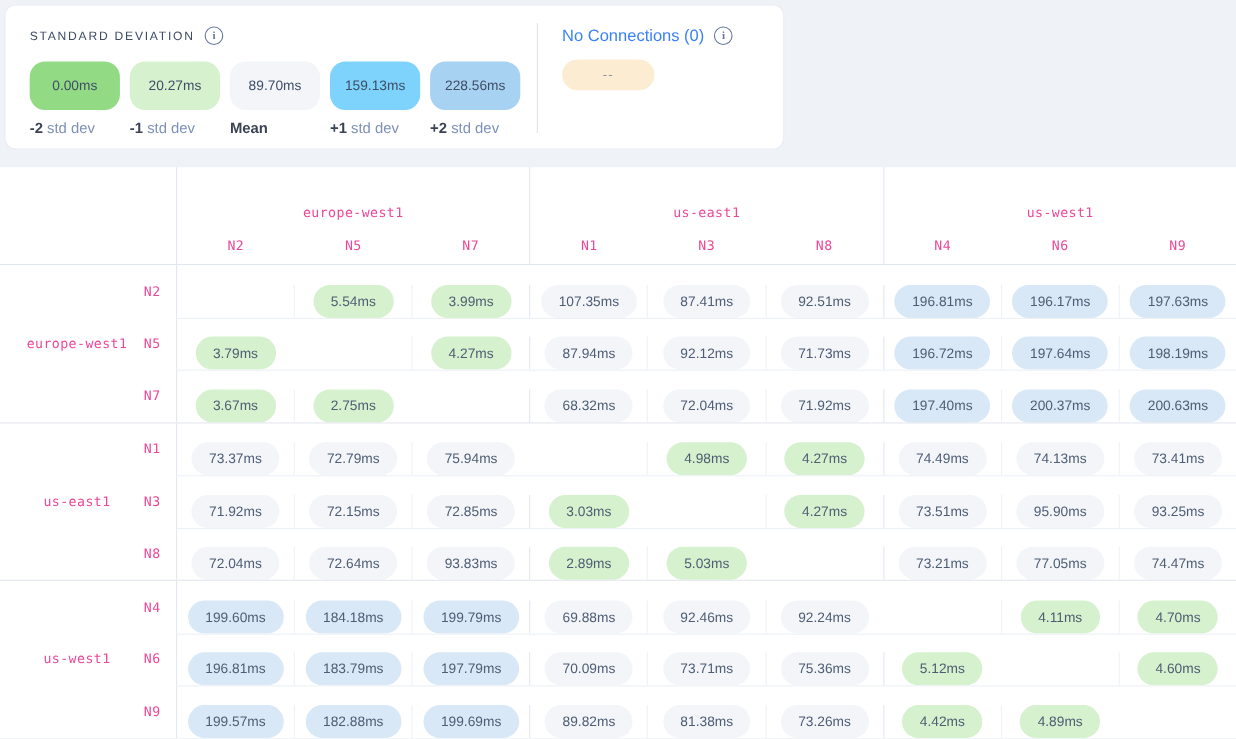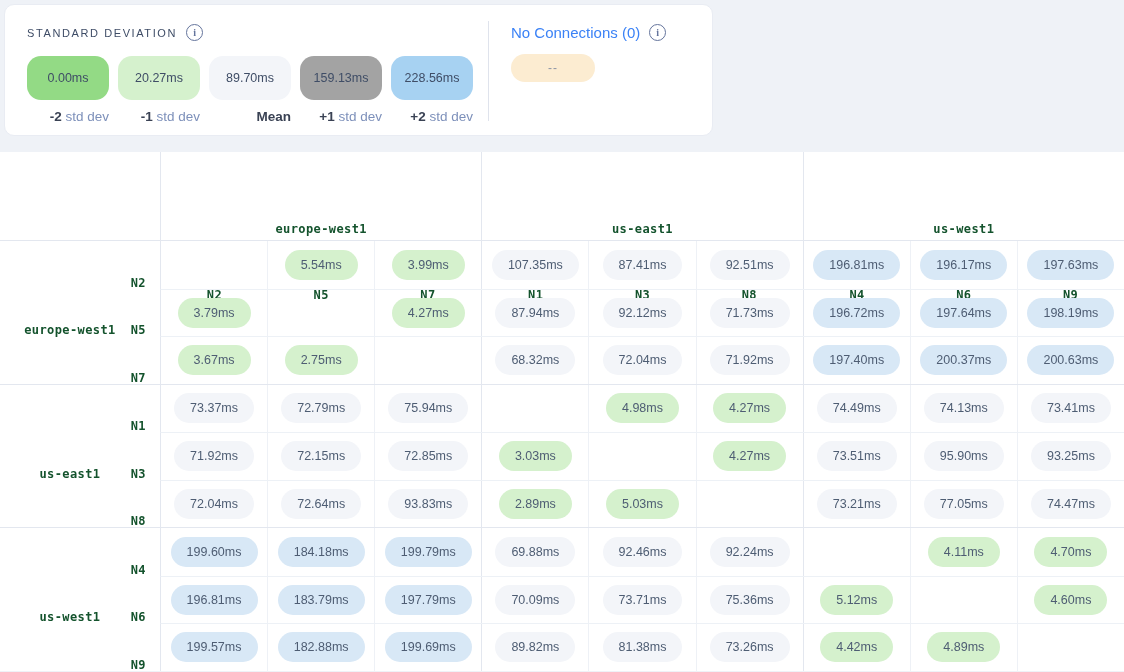--- a/index.html
+++ b/index.html
@@ -34,43 +34,42 @@
     display: flex; align-items: center; justify-content: center;
     cursor: pointer; flex: 0 0 auto;
   }
   .chip-row { display: flex; gap: 9px; margin-top: 15px; }
   .chip {
     width: 82px; height: 44px; border-radius: 14px;
     display: flex; align-items: center; justify-content: center;
     font-size: 12.5px; color: #3f4d66;
   }
   .label-row { display: flex; gap: 9px; margin-top: 9px; }
-  .chip-label { width: 82px; text-align: right; font-size: 13.5px; color: #7d90ba; }
+  .chip-label { width: 82px; text-align: left; font-size: 13.5px; color: #7d90ba; }
   .chip-label b { color: #3a4254; }
 
   .card-divider { width: 1px; background: #dfe3ec; margin: 16px 0 14px 0; }
 
   .nc-section { padding: 19px 0 0 22px; }
   .nc-title { font-size: 15px; color: #3b82f6; }
   .nc-chip {
     margin-top: 13px; width: 84px; height: 28px; border-radius: 14px;
     display: flex; align-items: center; justify-content: center;
     font-size: 12px; color: #8d95a5; letter-spacing: 1px;
   }
 
   
   .matrix {
     position: absolute; left: 0; top: 152px; width: 1124px;
     background: #ffffff;
   }
   .mono {
     font-family: "DejaVu Sans Mono", monospace;
-    font-weight: bold; font-size: 12px; color: #14532d;
+    font-weight: normal; font-size: 12px; color: #ec4899;
     letter-spacing: 0.4px;
-    margin-top: 36px;
   }
   .mhead { display: flex; height: 88px; }
   .mhead-spacer { width: 160px; flex: 0 0 auto; }
   .hgroup {
     flex: 1; border-left: 1px solid #e3e7ef;
     padding-top: 34px;
   }
   .hregion { text-align: center; }
   .hnodes { display: flex; margin-top: 16px; }
   .hnode { flex: 1; text-align: center; }
@@ -79,21 +78,21 @@
   .row-region-label {
     position: absolute; left: 0; top: 0; bottom: 0; width: 140px;
     display: flex; align-items: center; justify-content: center;
   }
   .node-row { display: flex; height: 47.5px; }
   .row-label-cell {
     width: 160px; flex: 0 0 auto;
     display: flex; align-items: center; justify-content: flex-end;
     padding-right: 14px;
   }
-  .cells-wrap { flex: 1; display: flex; border-left: 1px solid #e3e7ef; }
+  .cells-wrap { flex: 1; display: flex; border-left: 1px solid #e3e7ef; align-items: flex-end; }
   .node-row + .node-row .cells-wrap { border-top: 1px solid #edf1f6; }
   .cell {
     flex: 1; display: flex; align-items: center; justify-content: center;
     border-left: 1px solid #eef1f6;
   }
   .cell:first-child { border-left: none; }
   .cell.group-start { border-left: 1px solid #e3e7ef; }
 
   .pill {
     padding: 8px 16px; min-width: 52px; text-align: center;
@@ -110,21 +109,21 @@
 <div class="card">
   <div class="legend-section">
     <div class="title-row">
       <span class="legend-title">STANDARD DEVIATION</span>
       <span class="info-icon">i</span>
     </div>
     <div class="chip-row" id="chipRow">
         <div class="chip" style="background: rgb(147, 218, 133);">0.00ms</div>
         <div class="chip" style="background: rgb(213, 241, 205);">20.27ms</div>
         <div class="chip" style="background: rgb(243, 245, 249);">89.70ms</div>
-        <div class="chip" style="background: #a3a3a3;">159.13ms</div>
+        <div class="chip" style="background: #7dd3fc;">159.13ms</div>
         <div class="chip" style="background: rgb(167, 210, 242);">228.56ms</div>
       </div>
     <div class="label-row" id="labelRow">
         <div class="chip-label"><b>-2</b> std dev</div>
         <div class="chip-label"><b>-1</b> std dev</div>
         <div class="chip-label"><b>Mean</b></div>
         <div class="chip-label"><b>+1</b> std dev</div>
         <div class="chip-label"><b>+2</b> std dev</div>
       </div>
   </div>

